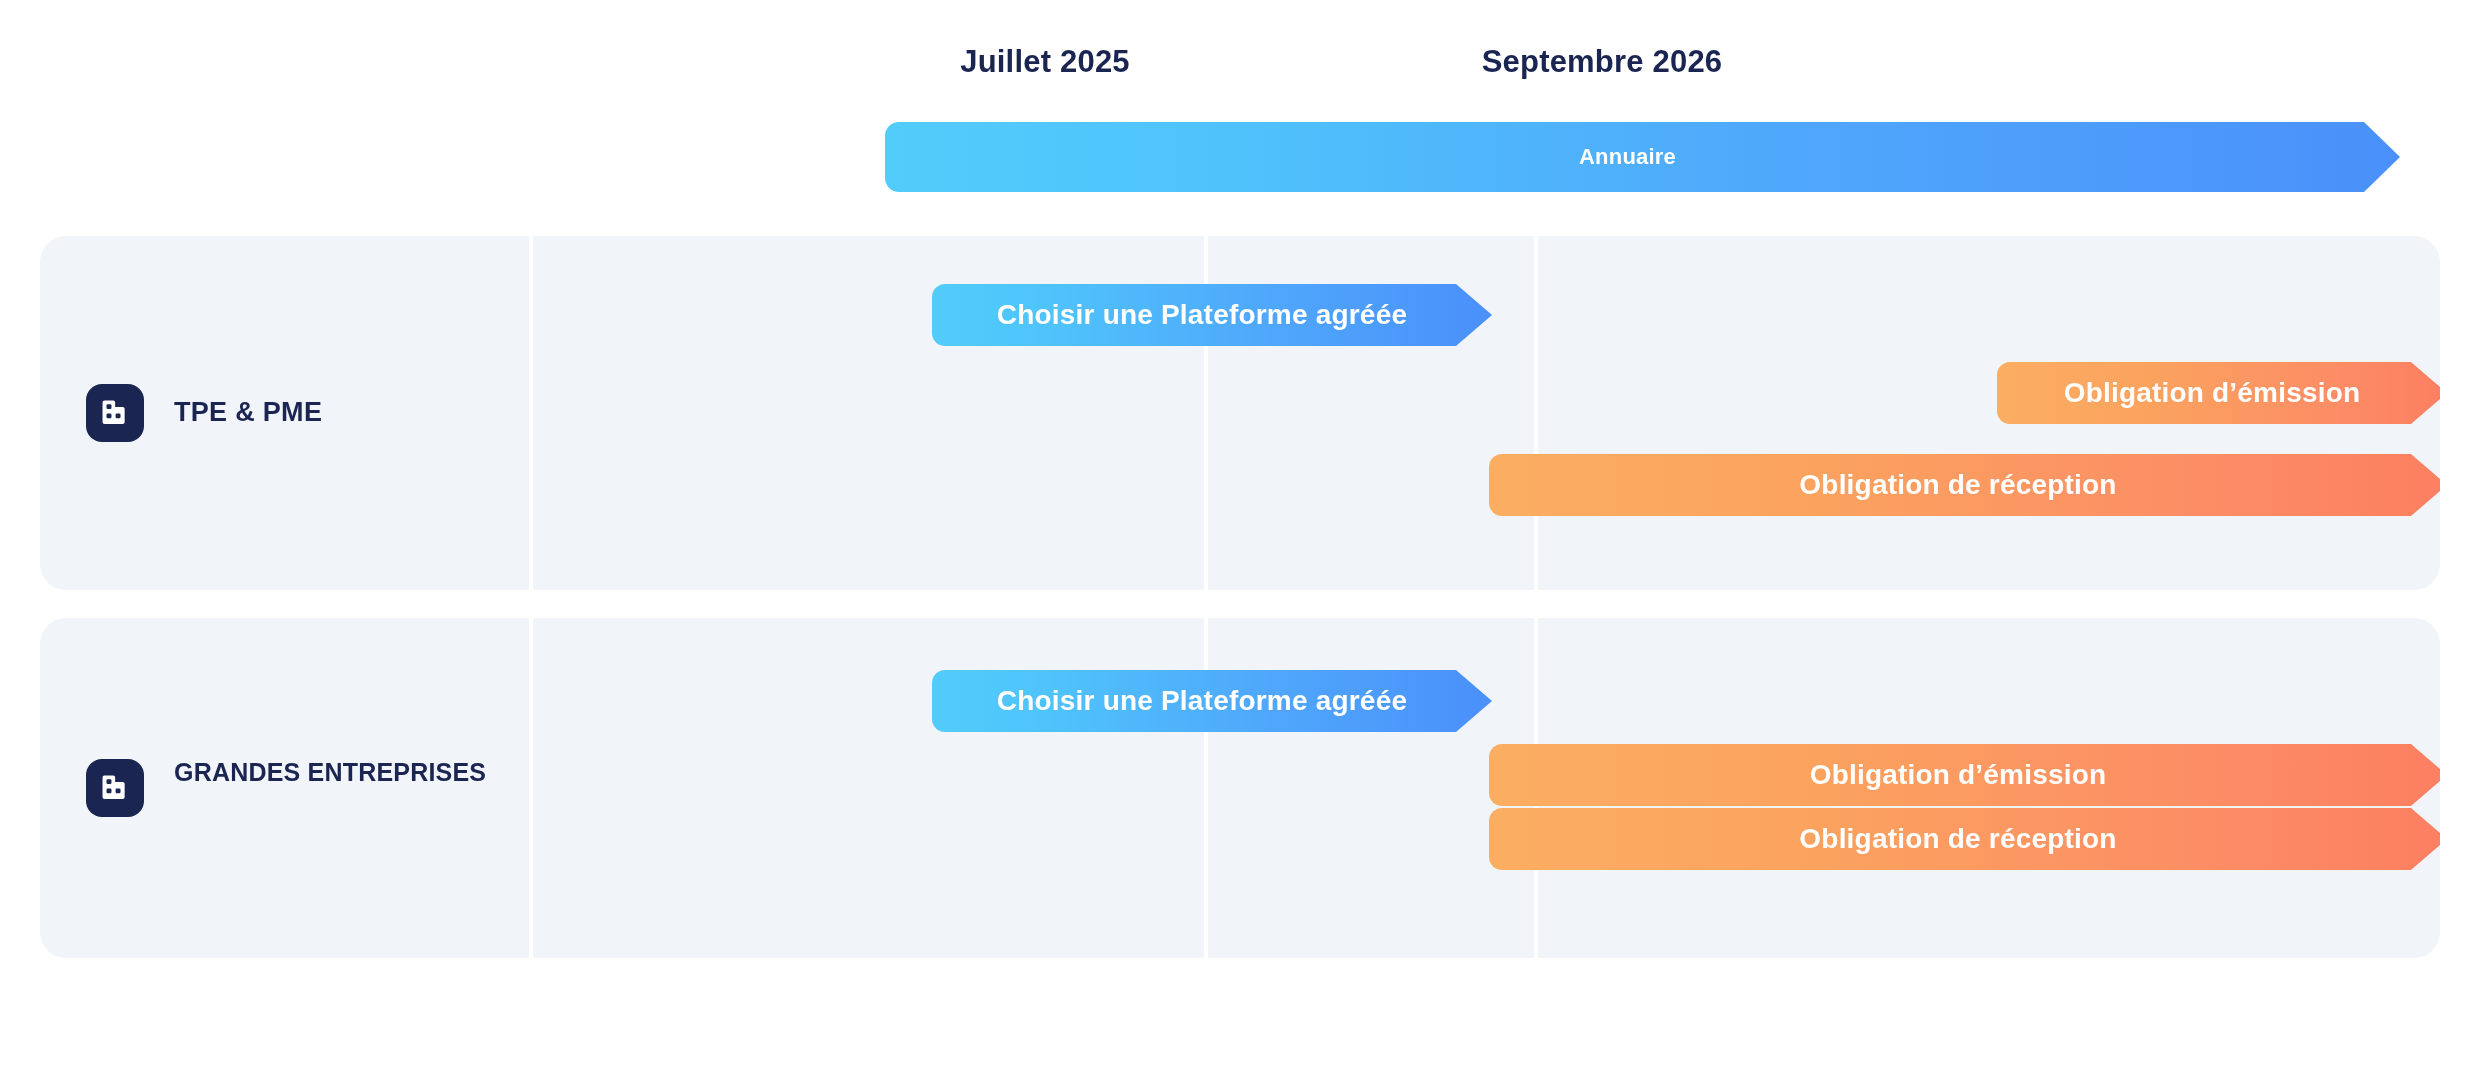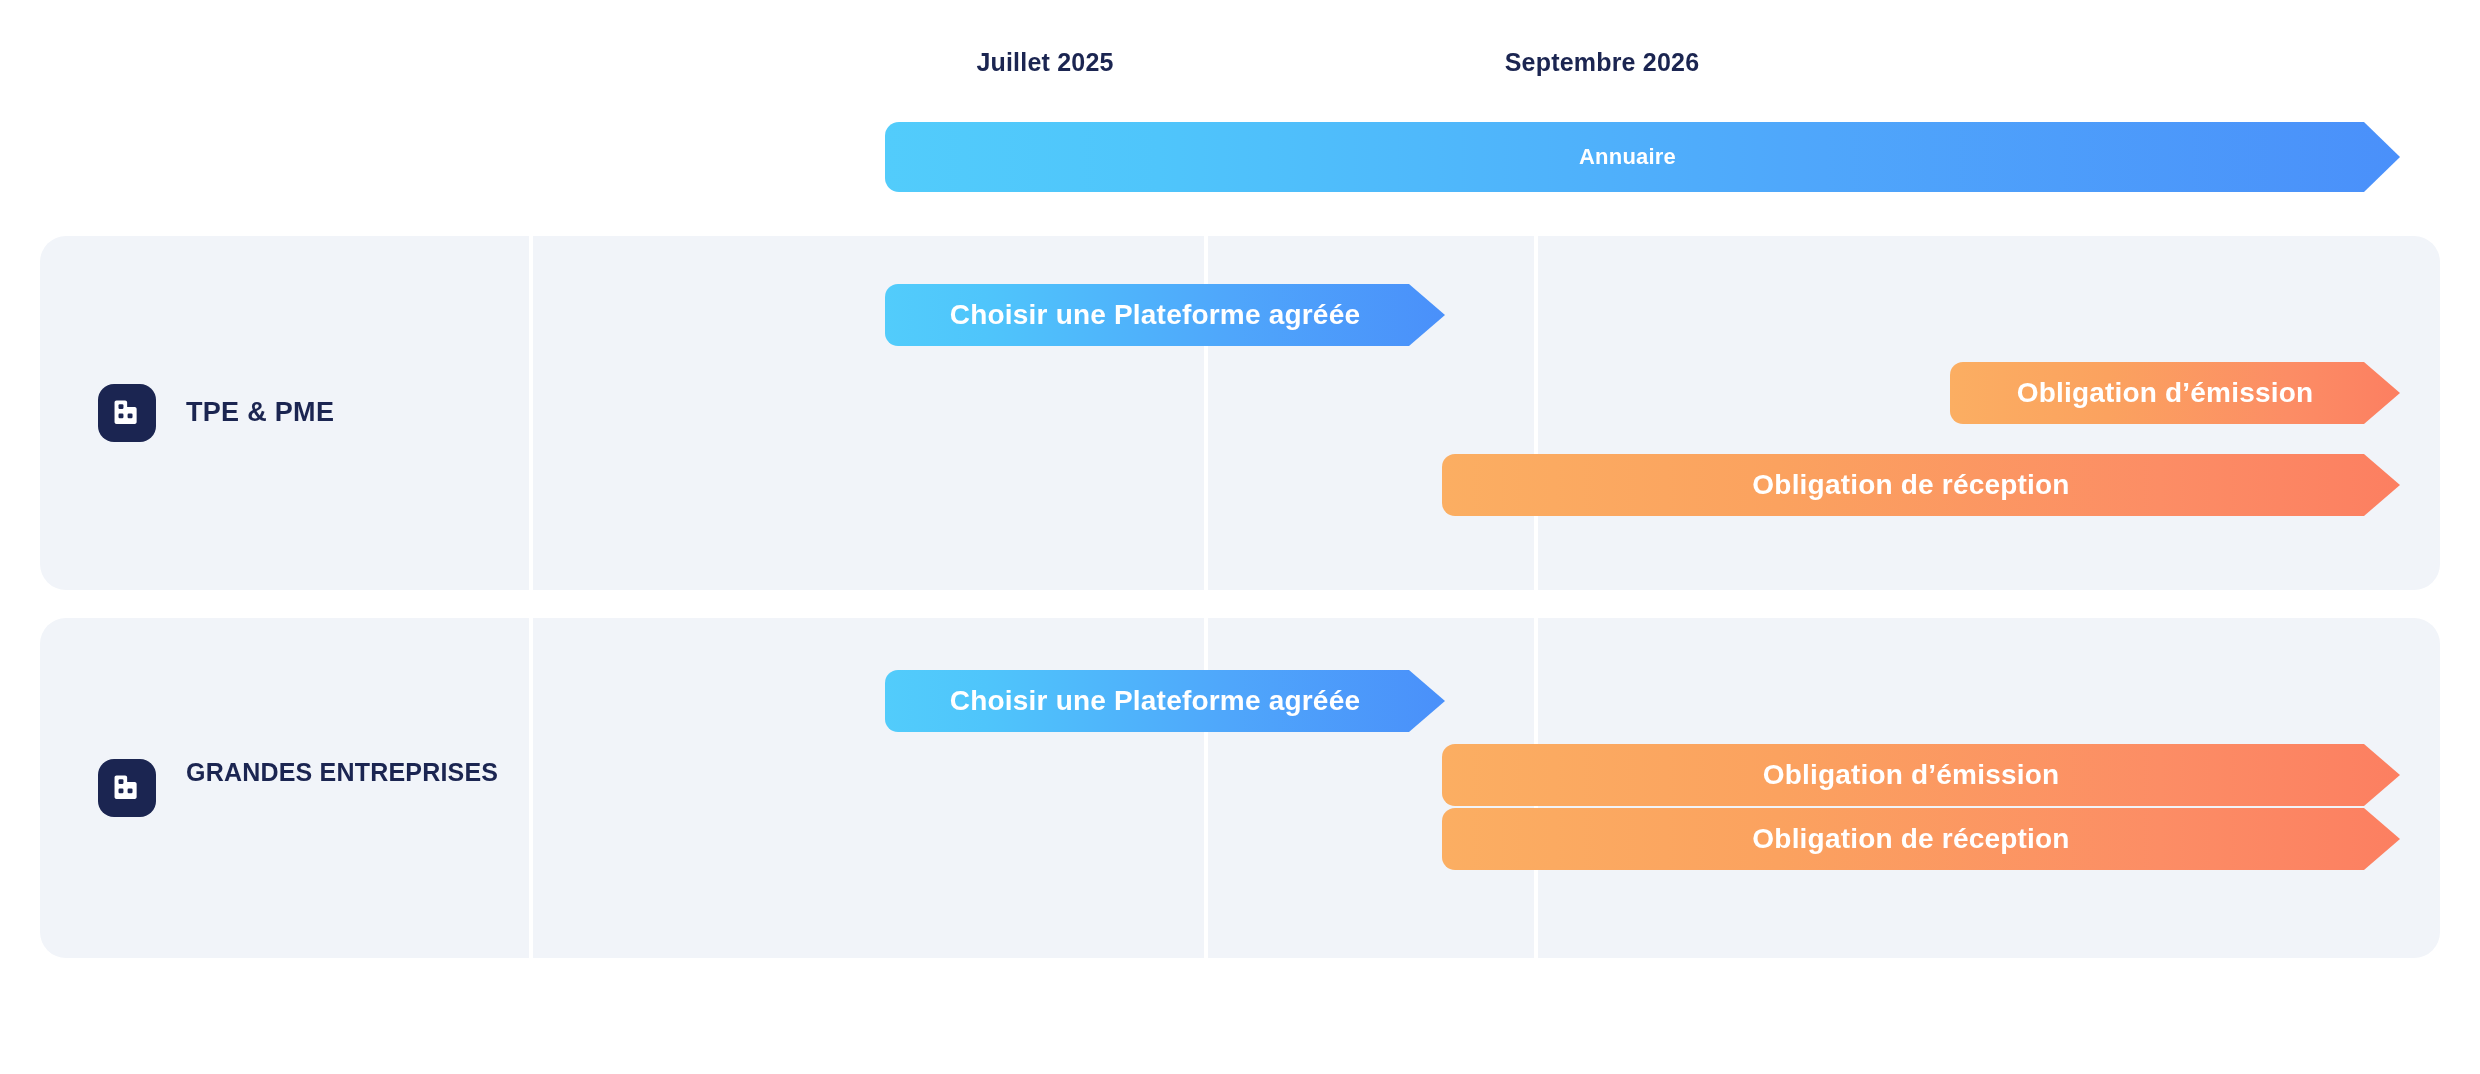--- a/index.html
+++ b/index.html
@@ -17,21 +17,21 @@
     width: 2480px;
     height: 1074px;
     background: #ffffff;
   }
 
   
   .date-header {
     position: absolute;
     top: 36px;
     height: 52px;
-    font-size: 25px;
+    font-size: 31px;
     font-weight: bold;
     color: #1B2551;
     letter-spacing: 0.2px;
     text-align: center;
     line-height: 52px;
     white-space: nowrap;
   }
   #date-0 { left: 795px; width: 500px; }
   #date-1 { left: 1352px; width: 500px; }
   #date-2 { left: 1910px; width: 500px; }
@@ -109,21 +109,21 @@
 
   
   .label-panel {
     position: absolute;
     left: 0;
     top: 0;
     width: 489px;
     height: 100%;
     display: flex;
     align-items: center;
-    padding-left: 58px;
+    padding-left: 46px;
   }
   .group-icon {
     flex: 0 0 auto;
     width: 58px;
     height: 58px;
     border-radius: 16px;
     background: #1B2551;
     display: flex;
     align-items: center;
     justify-content: center;
@@ -148,20 +148,21 @@
   #card-row-1 .names-0 { margin-bottom: 32px; }
 
   
   .task-area {
     position: absolute;
     left: 0; top: 0; right: 0; bottom: 0;
   }
   .task-bar {
     position: absolute;
     height: 62px;
+    margin-left: 47px;
   }
   .task-bar .bar-shape { border-radius: 13px; }
 
   
   #r0-bar-0 { left: 845px;  top: 48px;  width: 560px; }
   #r0-bar-1 { left: 1910px; top: 126px; width: 450px; }
   #r0-bar-2 { left: 1402px; top: 218px; width: 958px; }
 
   
   #r1-bar-0 { left: 845px;  top: 52px;  width: 560px; }

